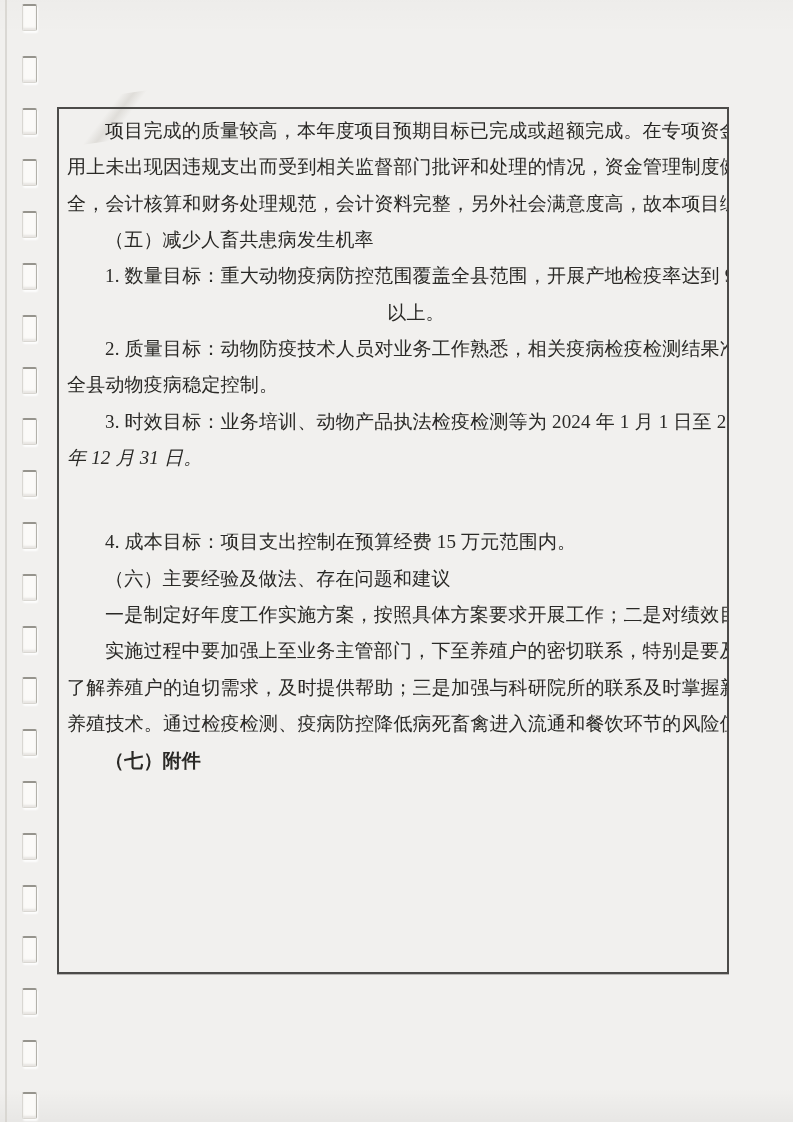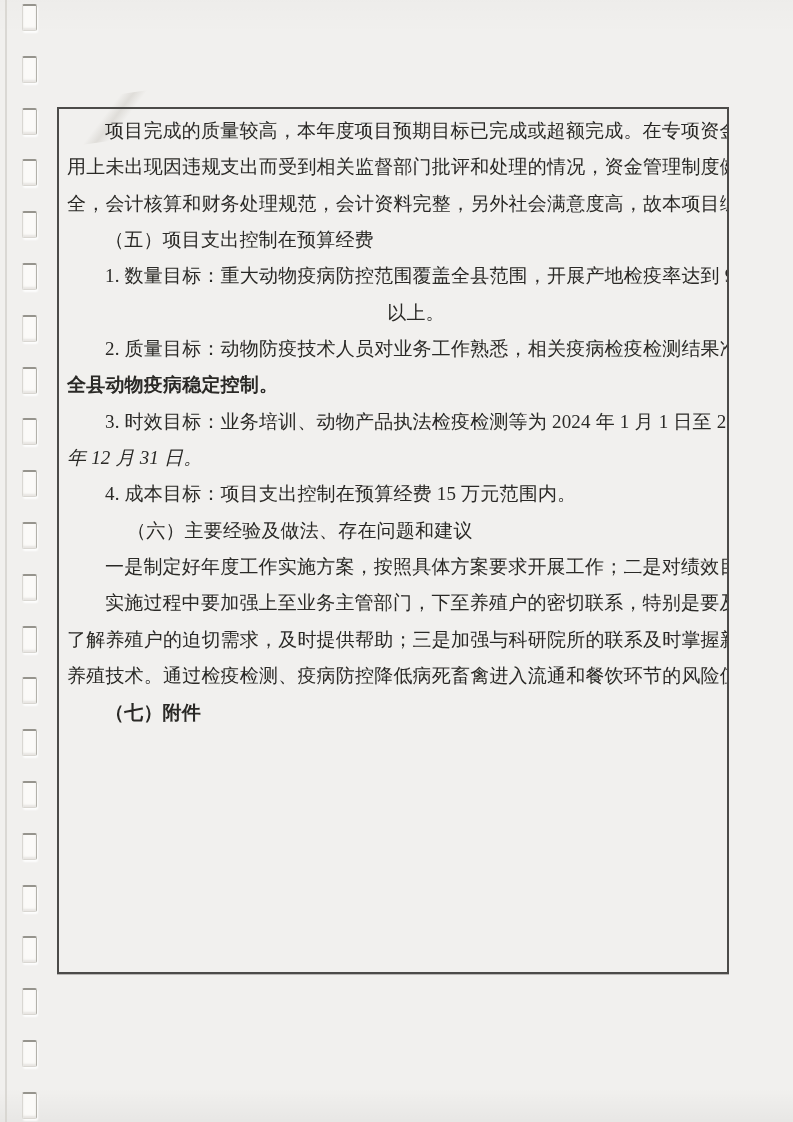--- a/index.html
+++ b/index.html
@@ -122,29 +122,29 @@
       <div class="hole" style="top: 936.4px;"></div>
       <div class="hole" style="top: 988.2px;"></div>
       <div class="hole" style="top: 1040px;"></div>
       <div class="hole" style="top: 1091.8px;"></div>
     </div>
   <div class="content-box">
     <div class="document-text">
         <div class="line indent-2" style="color: rgb(42, 41, 38);">项目完成的质量较高，本年度项目预期目标已完成或超额完成。在专项资金使</div>
         <div class="line indent-0" style="color: rgb(42, 41, 38);">用上未出现因违规支出而受到相关监督部门批评和处理的情况，资金管理制度健</div>
         <div class="line indent-0" style="color: rgb(42, 41, 38);">全，会计核算和财务处理规范，会计资料完整，另外社会满意度高，故本项目综合</div>
-        <div class="line indent-2" style="color: rgb(42, 41, 38);">（五）项目支出控制在预算经费</div>
+        <div class="line indent-2" style="color: rgb(42, 41, 38);">（五）减少人畜共患病发生机率</div>
         <div class="line indent-2" style="color: rgb(42, 41, 38);">1. 数量目标：重大动物疫病防控范围覆盖全县范围，开展产地检疫率达到 99%</div>
         <div class="line indent-2" style="color: rgb(42, 41, 38); text-align: center;">以上。</div>
         <div class="line indent-2" style="color: rgb(42, 41, 38);">2. 质量目标：动物防疫技术人员对业务工作熟悉，相关疫病检疫检测结果准确，</div>
-        <div class="line indent-0" style="color: rgb(42, 41, 38); font-weight: bold;">全县动物疫病稳定控制。</div>
+        <div class="line indent-0" style="color: rgb(42, 41, 38);">全县动物疫病稳定控制。</div>
         <div class="line indent-2" style="color: rgb(42, 41, 38);">3. 时效目标：业务培训、动物产品执法检疫检测等为 2024 年 1 月 1 日至 2024</div>
         <div class="line indent-0" style="color: rgb(42, 41, 38); font-style: italic;">年 12 月 31 日。</div>
-        <div class="line indent-2" style="color: rgb(42, 41, 38);">4. 成本目标：项目支出控制在预算经费 15 万元范围内。</div>
-        <div class="line indent-2" style="color: rgb(42, 41, 38); margin-left: 22px;">（六）主要经验及做法、存在问题和建议</div>
+        <div class="line indent-2" style="color: rgb(42, 41, 38); margin-top: 48px;">4. 成本目标：项目支出控制在预算经费 15 万元范围内。</div>
+        <div class="line indent-2" style="color: rgb(42, 41, 38);">（六）主要经验及做法、存在问题和建议</div>
         <div class="line indent-2" style="color: rgb(42, 41, 38);">一是制定好年度工作实施方案，按照具体方案要求开展工作；二是对绩效目标</div>
         <div class="line indent-2" style="color: rgb(42, 41, 38);">实施过程中要加强上至业务主管部门，下至养殖户的密切联系，特别是要及时</div>
         <div class="line indent-0" style="color: rgb(42, 41, 38);">了解养殖户的迫切需求，及时提供帮助；三是加强与科研院所的联系及时掌握新的</div>
         <div class="line indent-0" style="color: rgb(42, 41, 38);">养殖技术。通过检疫检测、疫病防控降低病死畜禽进入流通和餐饮环节的风险值降</div>
         <div class="line indent-2" style="color: rgb(42, 41, 38); font-weight: bold;">（七）附件</div>
       </div>
   </div>
 </div>
 
 </body></html>

